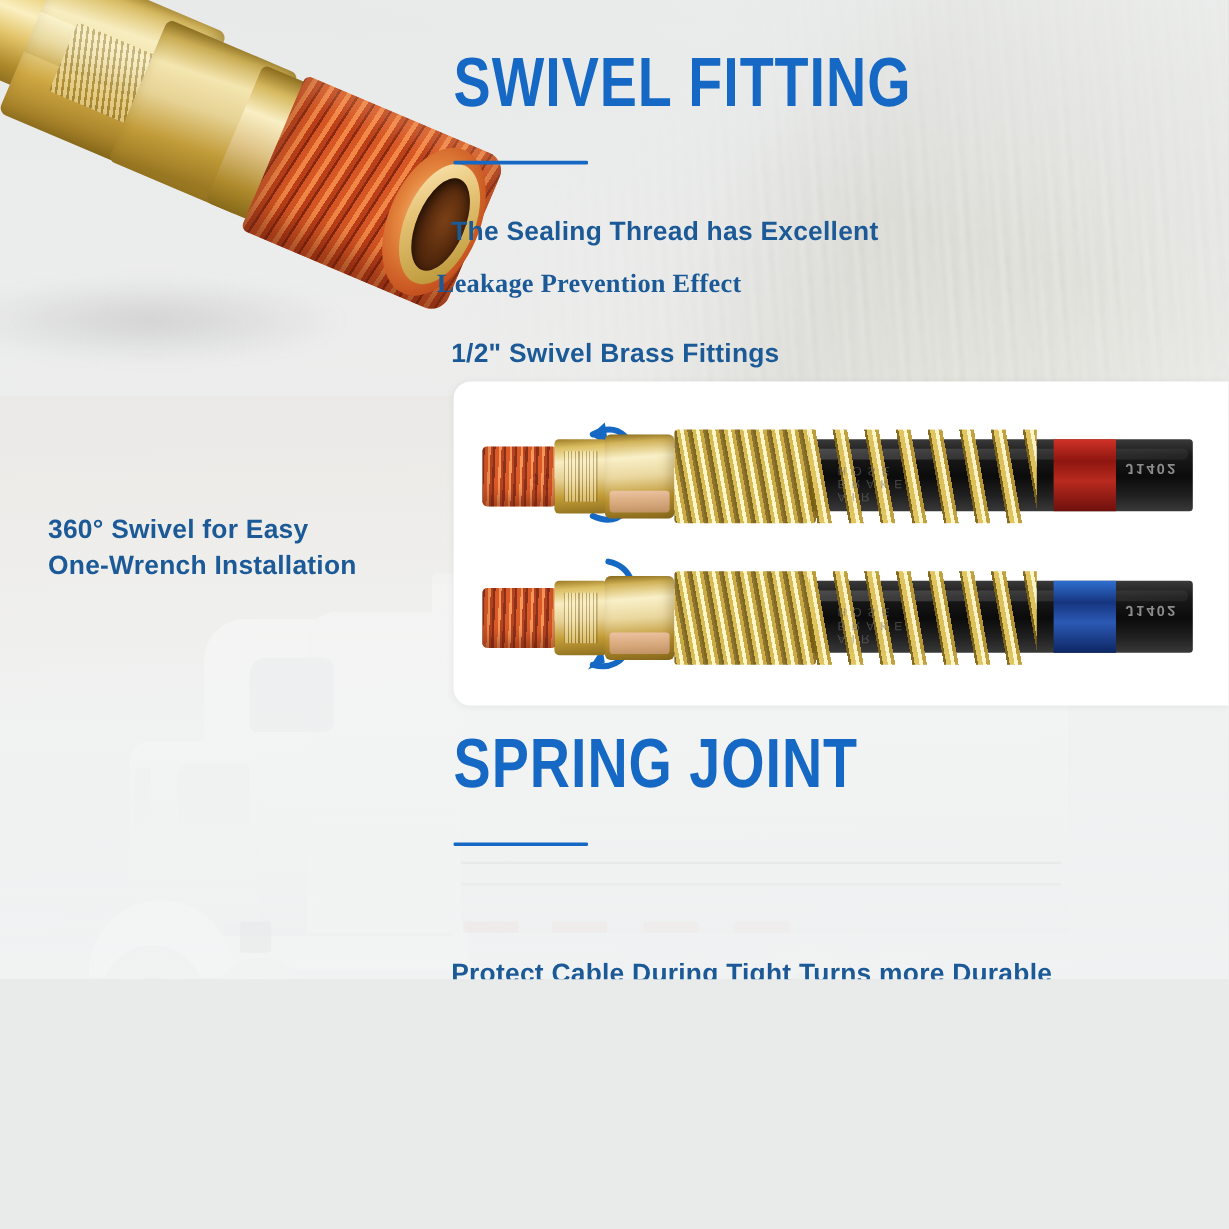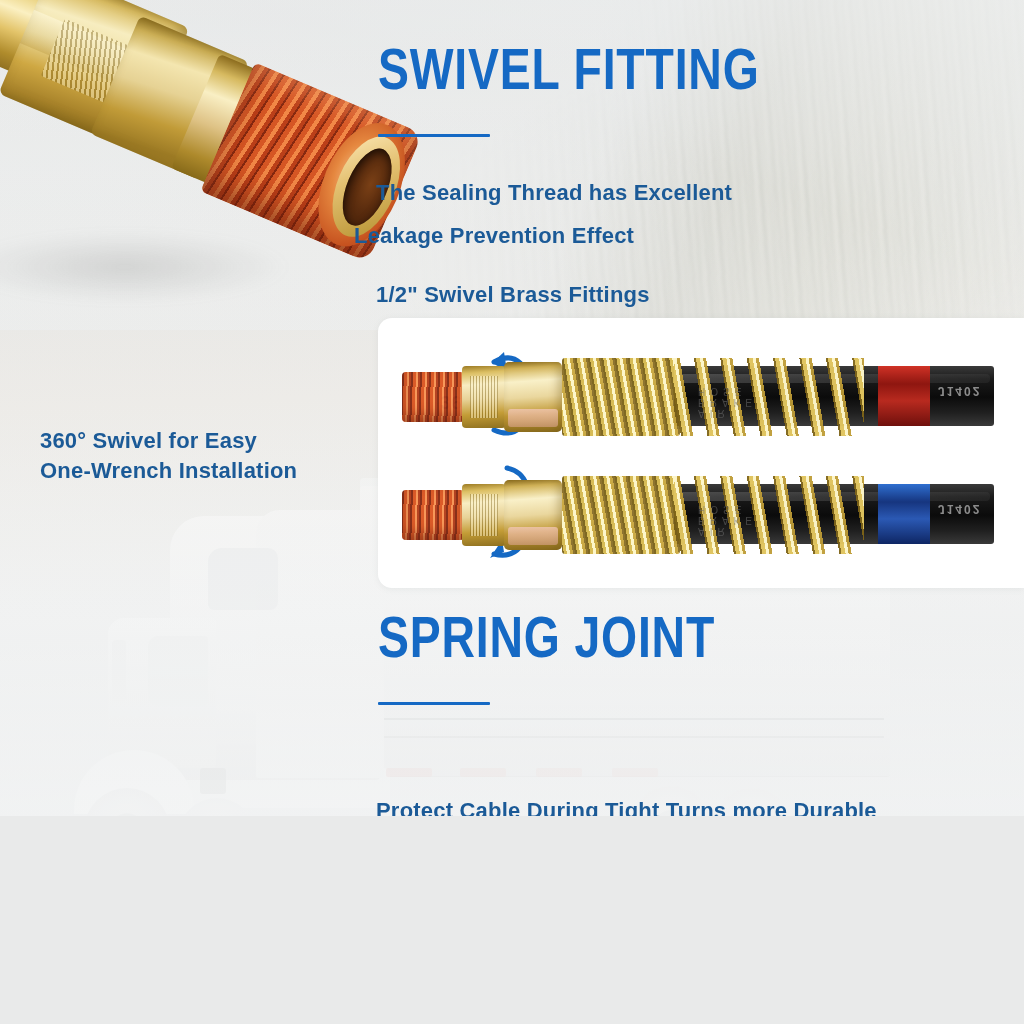--- a/index.html
+++ b/index.html
@@ -238,21 +238,21 @@
   .rule-1{left:378px;top:134px;}
   .rule-2{left:378px;top:702px;}
   .body-line{
     position:absolute;white-space:nowrap;
     font-size:22px;font-weight:700;color:#1b5a97;
     letter-spacing:.2px;
     font-family:"Liberation Sans", sans-serif;
     margin-top:12px;
   }
   .bl1{left:376px;top:168px;}
-  .bl2{left:354px;top:211px;}
+  .bl2{left:364px;top:211px;font-family:Liberation Serif, serif;}
   .bl3{left:376px;top:270px;}
   .bl4{left:376px;top:738px;}
   .bl5{left:376px;top:786px;}
   .lt1{left:40px;top:416px;}
   .lt2{left:40px;top:446px;text-align:right;}
 
   
   .hands{position:absolute;left:232px;top:828px;width:700px;height:200px;}
   .hand{position:absolute;background:linear-gradient(160deg,#fbdcc8 0%,#f3c5aa 36%,#e6ad90 74%,#d79a7c 100%);}
   .hand-l{left:0px;top:40px;width:215px;height:165px;border-radius:70px 40px 24px 30px;transform:rotate(-6deg);}

